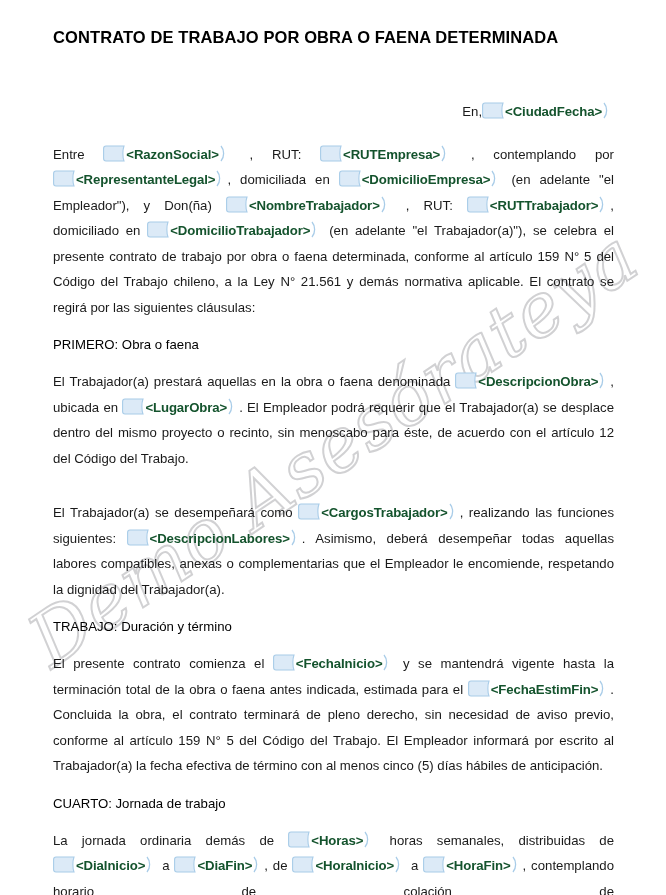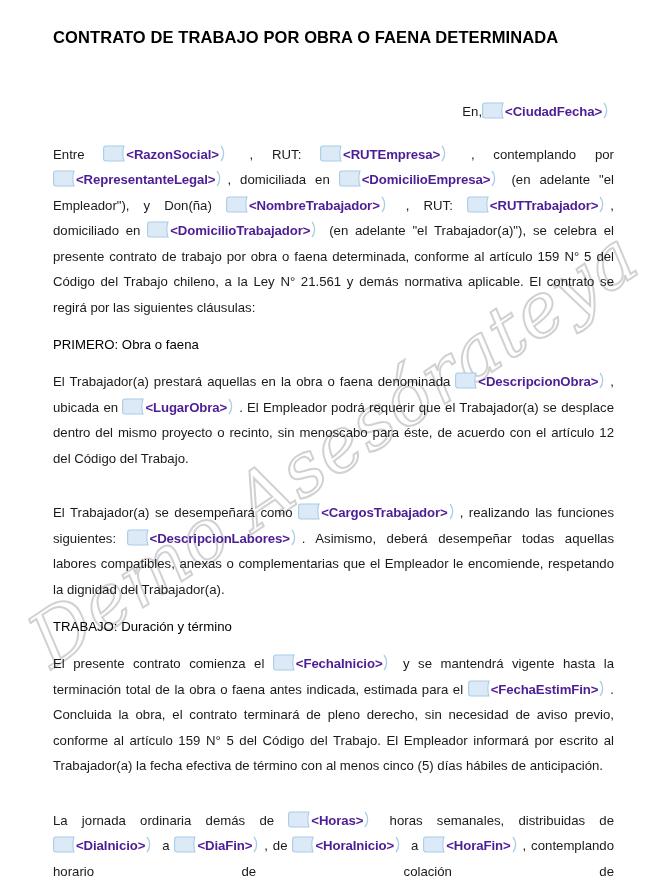--- a/index.html
+++ b/index.html
@@ -94,21 +94,21 @@
     line-height: 1;
   }
   .field .brk {
     display: inline-block;
     vertical-align: -3px;
   }
   .field .brk svg { display: block; }
   .field .tag {
     font-size: 13.2px;
     font-weight: bold;
-    color: #4c1d95;
+    color: #14532d;
     padding: 0 1px;
     letter-spacing: -0.1px;
   }
 </style>
 </head>
 <body>
 
 <div id="page">
 
   <div id="watermark">Demo Asesórateya</div>
@@ -212,20 +212,21 @@
             </svg></span></span>
       <span>y se mantendrá vigente hasta la terminación total de la obra o faena antes indicada, estimada para el</span>
       <span class="field"><span class="brk"><svg width="22" height="17" viewBox="0 0 22 17">
               <path d="M3 1 H21 C19.5 5 19.5 12 21 16 H3 C1.3 16 0.6 15 0.6 13.5 V3.5 C0.6 2 1.3 1 3 1 Z" fill="#dceaf7" stroke="#a8cce8" stroke-width="1.1"></path>
             </svg></span><span class="tag">&lt;FechaEstimFin&gt;</span><span class="brk"><svg width="11" height="17" viewBox="0 0 11 17">
               <path d="M1 1 C4.5 5 4.5 12 1 16" fill="none" stroke="#a8cce8" stroke-width="1.3"></path>
             </svg></span></span><span>. Concluida la obra, el contrato terminará de pleno derecho, sin necesidad de aviso previo, conforme al artículo 159 N° 5 del Código del Trabajo. El Empleador informará por escrito al Trabajador(a) la fecha efectiva de término con al menos cinco (5) días hábiles de anticipación.</span></p>
 
     <div class="sp-before-cls"></div>
 
+    <h2 class="clause">CUARTO: Jornada de trabajo</h2>
     <div class="sp-after-cls"></div>
     <p class="para last-justify"><span>La jornada ordinaria demás de</span>
       <span class="field"><span class="brk"><svg width="22" height="17" viewBox="0 0 22 17">
               <path d="M3 1 H21 C19.5 5 19.5 12 21 16 H3 C1.3 16 0.6 15 0.6 13.5 V3.5 C0.6 2 1.3 1 3 1 Z" fill="#dceaf7" stroke="#a8cce8" stroke-width="1.1"></path>
             </svg></span><span class="tag">&lt;Horas&gt;</span><span class="brk"><svg width="11" height="17" viewBox="0 0 11 17">
               <path d="M1 1 C4.5 5 4.5 12 1 16" fill="none" stroke="#a8cce8" stroke-width="1.3"></path>
             </svg></span></span>
       <span>horas semanales, distribuidas de</span>
       <span class="field"><span class="brk"><svg width="22" height="17" viewBox="0 0 22 17">
               <path d="M3 1 H21 C19.5 5 19.5 12 21 16 H3 C1.3 16 0.6 15 0.6 13.5 V3.5 C0.6 2 1.3 1 3 1 Z" fill="#dceaf7" stroke="#a8cce8" stroke-width="1.1"></path>

